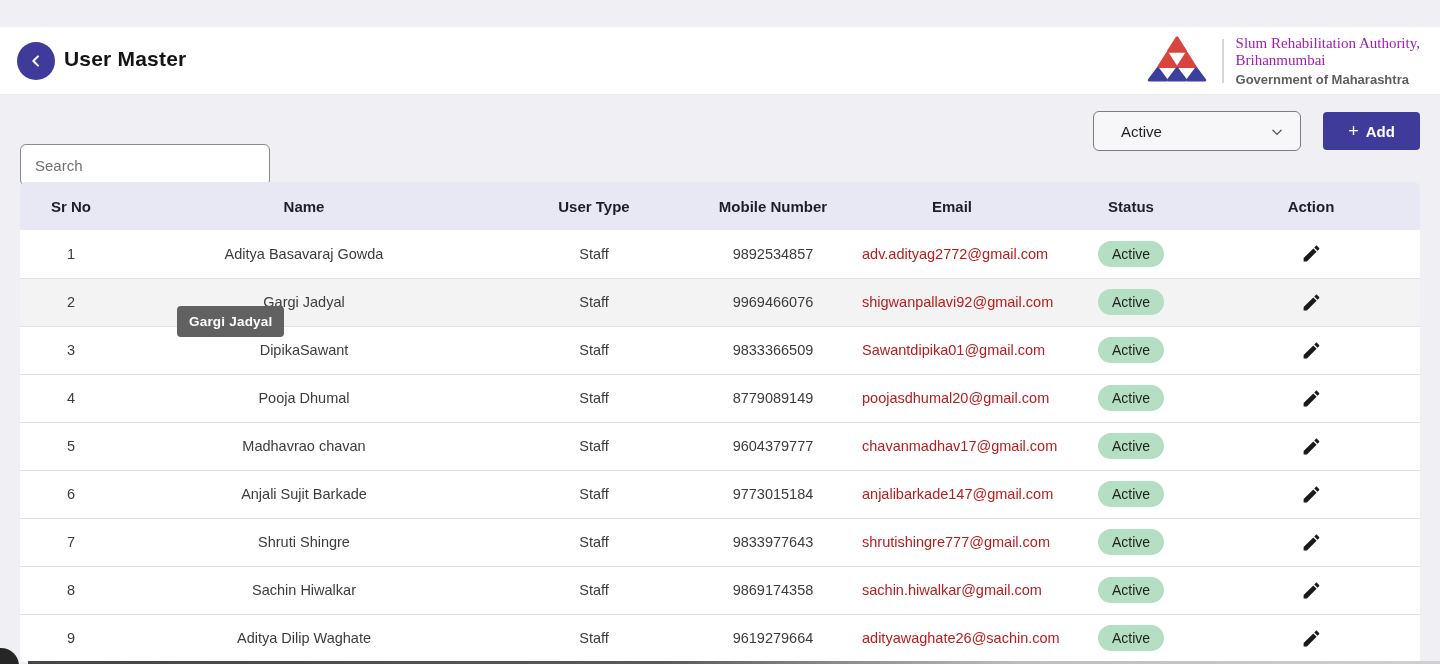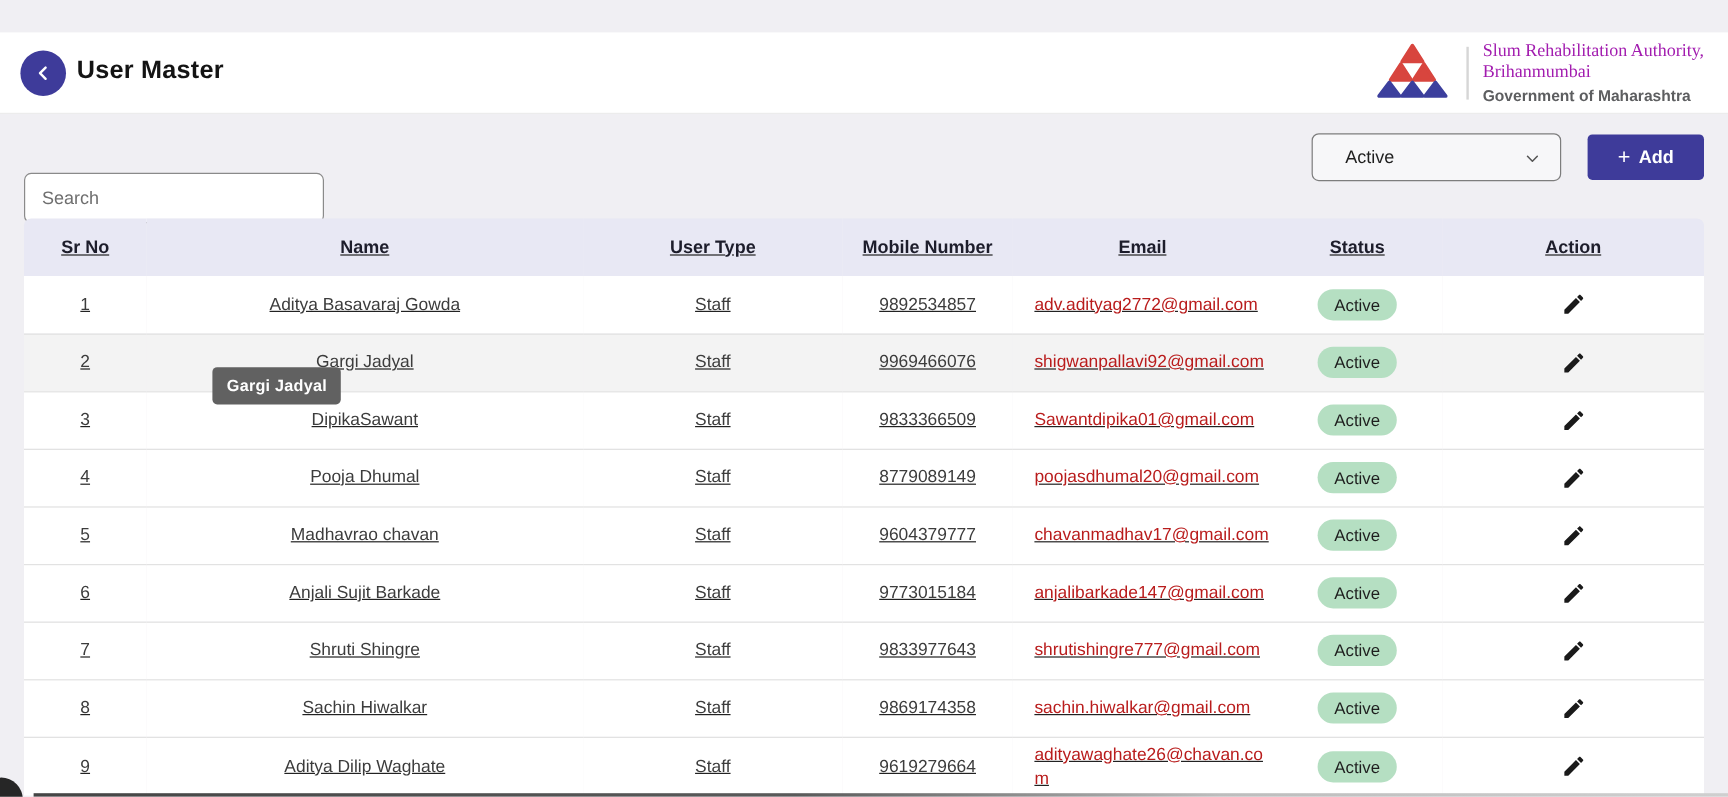--- a/index.html
+++ b/index.html
@@ -59,21 +59,21 @@
     position:absolute; left:1323px; top:112px; width:97px; height:38px;
     background:#3e3b9a; color:#fff; border:none; border-radius:4px;
     font-size:15px; font-weight:600; cursor:pointer;
     display:flex; align-items:center; justify-content:center; gap:7px;
     font-family:"Liberation Sans", sans-serif;
   }
   .add-btn .plus { font-size:18px; font-weight:400; line-height:1; }
 
   
   .table-wrap { position:absolute; left:20px; top:182px; width:1400px; }
-  table { border-collapse:collapse; width:1400px; table-layout:fixed;text-decoration:underline; }
+  table { border-collapse:collapse; width:1400px; table-layout:fixed; }
   thead th {
     background:#e8e8f4; height:48px; font-size:15px; font-weight:700;
     color:#1d1d2b; text-align:center; vertical-align:middle;
   }
   thead th:first-child { border-top-left-radius:6px; }
   thead th:last-child  { border-top-right-radius:6px; }
   tbody tr { background:#ffffff; height:48px; }
   tbody tr + tr { border-top:1px solid #e2e2e2; }
   tbody tr.hovered { background:#f3f3f3; }
   td {
@@ -345,21 +345,21 @@
               </span>
             </button>
           </td>
         </tr>
 
         <tr>
           <td>9</td>
           <td>Aditya Dilip Waghate</td>
           <td>Staff</td>
           <td>9619279664</td>
-          <td class="email-cell">adityawaghate26@chavan.com</td>
+          <td class="email-cell">adityawaghate26@sachin.com</td>
           <td>
             <span class="pill">Active</span>
           </td>
           <td>
             <button class="edit-btn">
               <span style="display:flex;">
                 <svg width="21" height="21" viewBox="0 0 24 24" fill="#1a1a1a">
                   <path d="M3 17.25V21h3.75L17.81 9.94l-3.75-3.75L3 17.25zM20.71 7.04c.39-.39.39-1.02 0-1.41l-2.34-2.34c-.39-.39-1.02-.39-1.41 0l-1.83 1.83 3.75 3.75 1.83-1.83z"></path>
                 </svg>
               </span>

